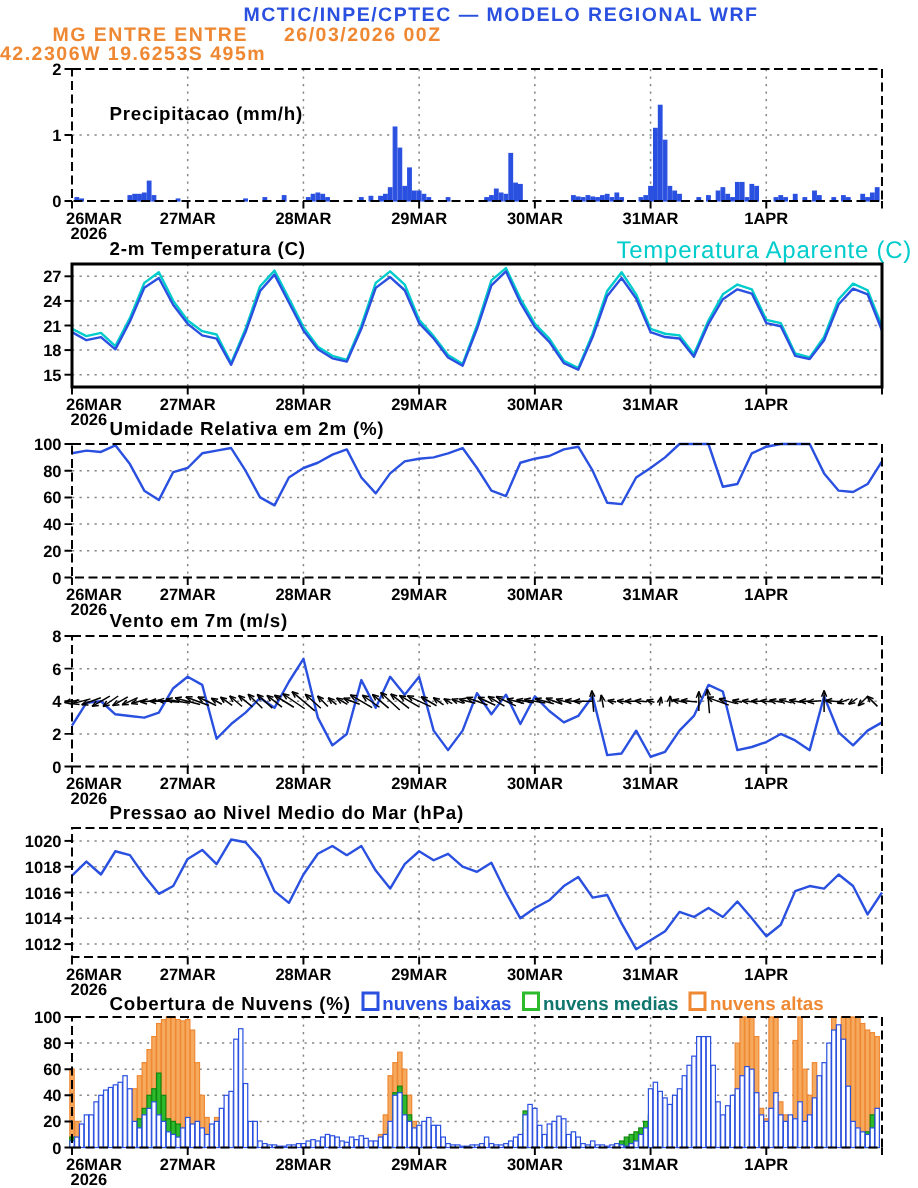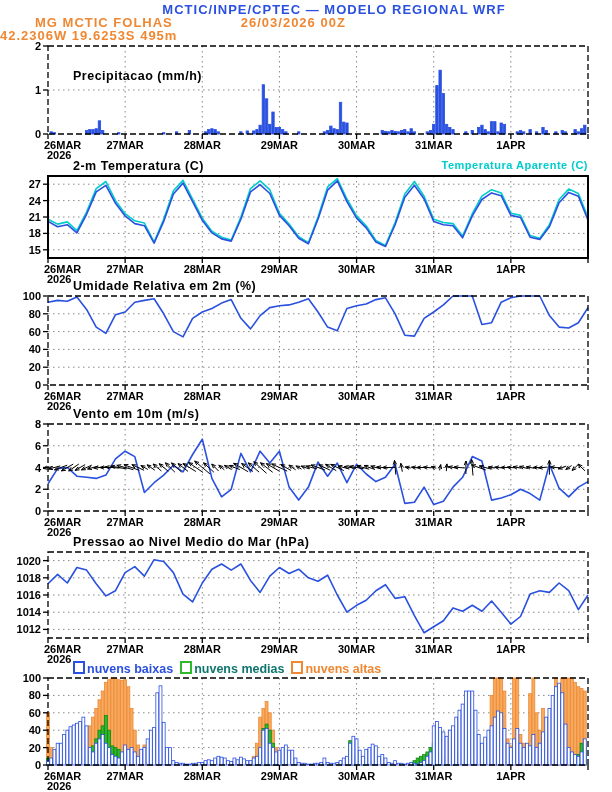--- a/index.html
+++ b/index.html
@@ -1,50 +1,51 @@
 <!DOCTYPE html>
 <html><head>
 <meta charset="utf-8">
 <style>
   html,body{margin:0;padding:0;background:#fff;}
   body{width:612px;height:792px;position:relative;overflow:hidden;
        font-family:"Liberation Sans",sans-serif;}
   .abs{position:absolute;white-space:nowrap;}
   .hdr1{top:2px;left:0;width:612px;text-align:center;font-weight:bold;font-size:13px;letter-spacing:1px;padding-left:28px;}
   .hdr2{top:15px;left:35px;font-weight:bold;font-size:13px;letter-spacing:1px;}
-  .hdr2 .run{margin-left:68px;}
+  .hdr2 .run{margin-left:24px;}
   .coords{top:28px;left:0;width:588px;text-align:left;font-weight:bold;font-size:13px;letter-spacing:1px;}
   .ptitle{font-weight:bold;font-size:12.5px;letter-spacing:0.5px;color:#000;}
-  .ptitle-r{font-weight:bold;font-size:11px;letter-spacing:0.5px;}
+  .ptitle-r{font-weight:normal;font-size:16px;letter-spacing:0.5px;margin-left:20px;}
   .legendrow{display:flex;align-items:center;gap:7px;font-weight:bold;font-size:12.5px;}
   .sw{display:inline-block;width:8px;height:9px;background:#fff;border:2px solid;margin-right:2px;vertical-align:-1px;}
   svg{position:absolute;left:0;}
   .tk{font:bold 11px "Liberation Sans",sans-serif;fill:#000;}
 </style>
 </head>
 <body>
 
 <div class="abs hdr1" style="color:#2a50e0;">MCTIC/INPE/CPTEC — MODELO REGIONAL WRF</div>
 <div class="abs hdr2" style="color:#ef8833;">
-  <span>MG MCTIC FOLHAS</span><span class="run">26/03/2026 00Z</span>
+  <span>MG ENTRE ENTRE</span><span class="run">26/03/2026 00Z</span>
 </div>
 <div class="abs coords" style="color:#ef8833;">42.2306W 19.6253S 495m</div>
 
 <div class="abs ptitle" style="top:29px;left:73px;margin-top:40px;">Precipitacao (mm/h)</div>
 
 <div class="abs ptitle" style="top:159px;left:73px;">2-m Temperatura (C)</div>
 <div class="abs ptitle-r" style="top:159px;left:0;width:588px;text-align:right;color:#00cccc;">Temperatura Aparente (C)</div>
 
 <div class="abs ptitle" style="top:279px;left:73px;">Umidade Relativa em 2m (%)</div>
 
-<div class="abs ptitle" style="top:407px;left:73px;">Vento em 10m (m/s)</div>
+<div class="abs ptitle" style="top:407px;left:73px;">Vento em 7m (m/s)</div>
 
 <div class="abs ptitle" style="top:535px;left:73px;">Pressao ao Nivel Medio do Mar (hPa)</div>
 
 <div class="abs legendrow" style="top:661px;left:73px;">
+  <span class="ptitle">Cobertura de Nuvens (%)</span>
   <span style="color:#2a50e0;">
     <span class="sw" style="border-color:#2a50e0;"></span><span>nuvens baixas</span>
   </span>
   <span style="color:#0f766e;">
     <span class="sw" style="border-color:#2dbb2d;"></span><span>nuvens medias</span>
   </span>
   <span style="color:#ef8833;text-align:right;">
     <span class="sw" style="border-color:#ef8833;"></span><span>nuvens altas</span>
   </span>
 </div>

